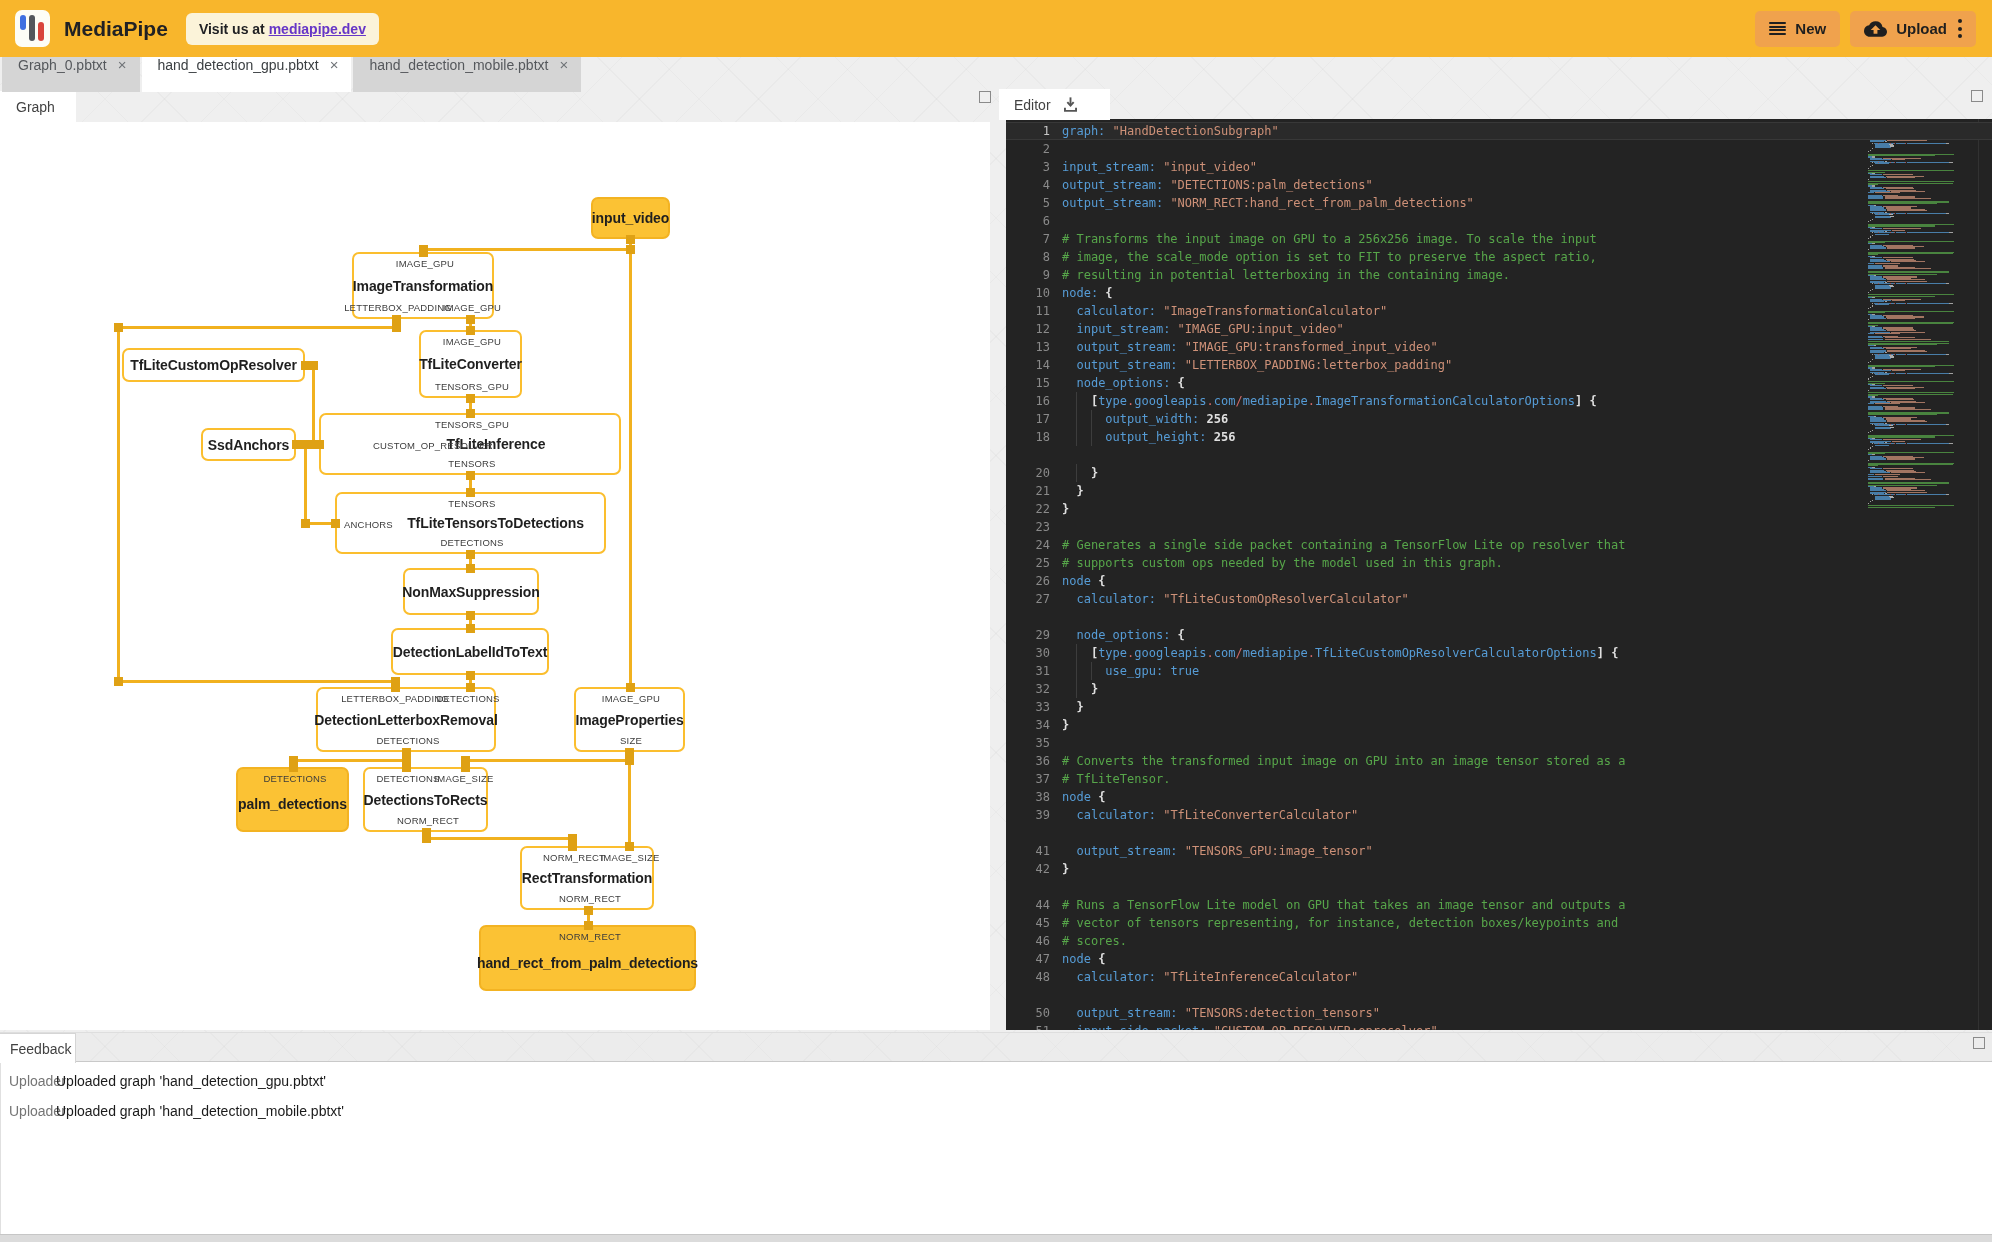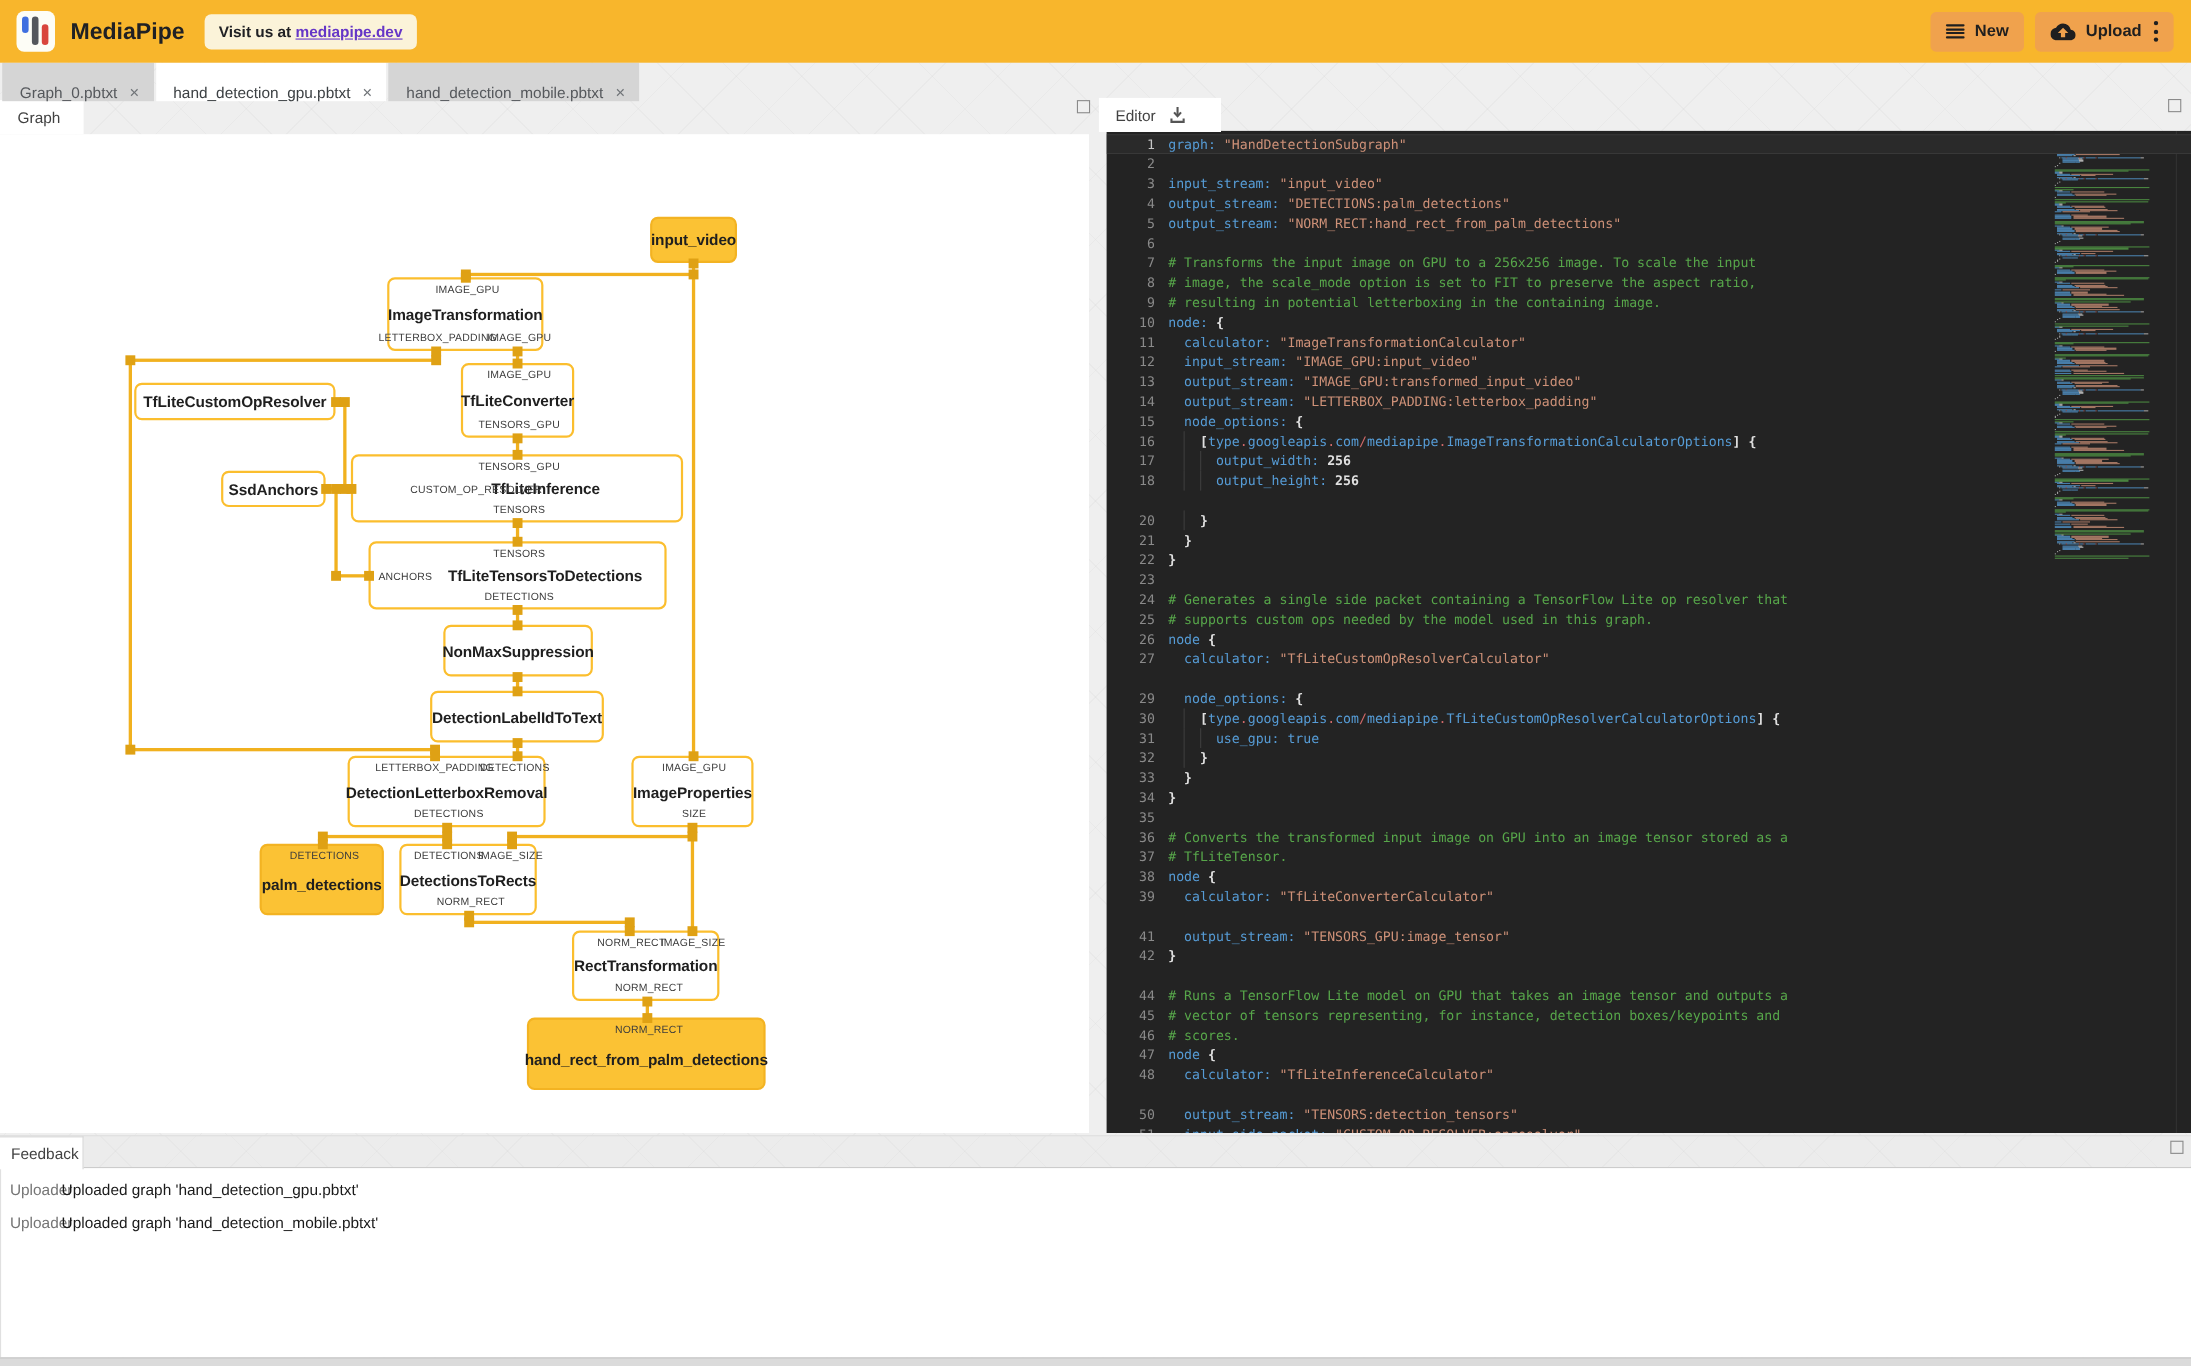--- a/index.html
+++ b/index.html
@@ -23,21 +23,21 @@
   .header-spacer{flex:1;}
   .hbtn{height:36px;background:#F0A24D;border-radius:5px;display:flex;align-items:center;padding:0 14px;margin-right:10px;color:#1F1F1F;font-weight:700;font-size:15px;cursor:pointer;}
   .hbtn:last-child{margin-right:16px;}
   .newicon{width:17px;height:13px;display:flex;flex-direction:column;justify-content:space-between;margin-right:9px;}
   .newicon i{height:2.4px;background:#1F1F1F;border-radius:1px;}
   .kebab{display:flex;flex-direction:column;margin-left:11px;}
   .kebab i{width:4px;height:4px;border-radius:50%;background:#1F1F1F;margin:1.6px 0;}
   .cloudsvg{margin-right:9px;display:block;}
   
   .file-tab-bar{position:absolute;left:0;top:57px;height:35px;display:flex;align-items:stretch;z-index:25;}
-  .file-tab{display:flex;align-items:flex-end;background:#D5D5D5;color:#55585C;font-size:14px;padding:0 13px 0 16px;margin-left:2px;cursor:pointer;white-space:nowrap;}
+  .file-tab{display:flex;align-items:flex-start;background:#D5D5D5;color:#55585C;font-size:14px;padding:0 13px 0 16px;margin-left:2px;cursor:pointer;white-space:nowrap;}
   .file-tab .close{margin-left:11px;font-size:15px;color:#6F7377;line-height:1;}
   .file-tab.active{background:#FFFFFF;color:#3C4043;}
   
   .graph-tab{position:absolute;left:0;top:91px;width:76px;height:31px;background:#FFFFFF;display:flex;align-items:center;padding-left:16px;box-sizing:border-box;font-size:14px;color:#424242;z-index:6;}
   .editor-tab{position:absolute;left:999px;top:89px;width:111px;height:31px;background:#FFFFFF;display:flex;align-items:center;padding-left:15px;box-sizing:border-box;font-size:14px;color:#424242;z-index:6;}
   .dlicon{margin-left:10px;display:block;}
   .expand-icon{position:absolute;width:12px;height:12px;border:1.5px solid #8a8a8a;background:transparent;box-sizing:border-box;z-index:7;cursor:pointer;}
   
   .graph-canvas{position:absolute;left:0;top:122px;width:990px;height:908px;background:#FFFFFF;z-index:2;overflow:hidden;}
   .edge-seg{position:absolute;background:#F1B11F;z-index:1;}

